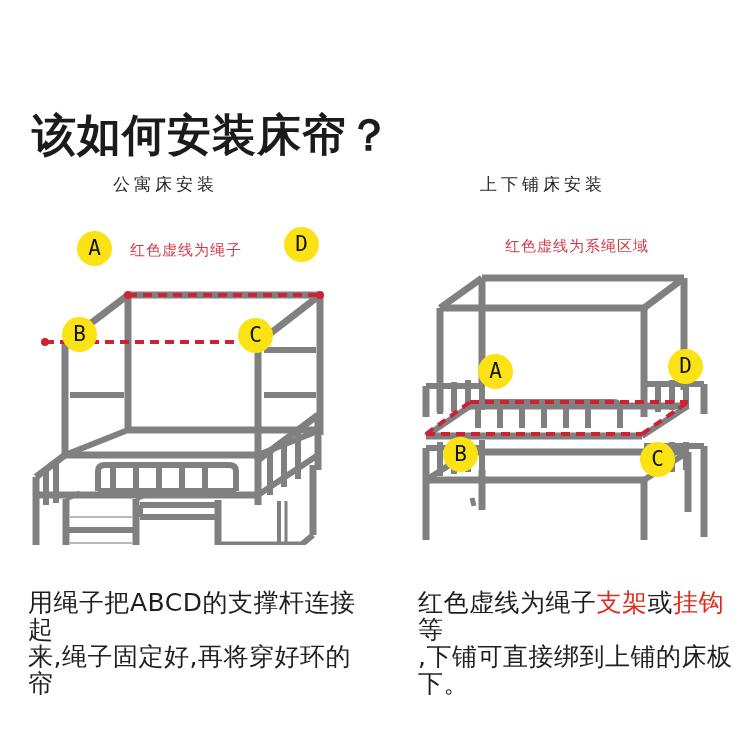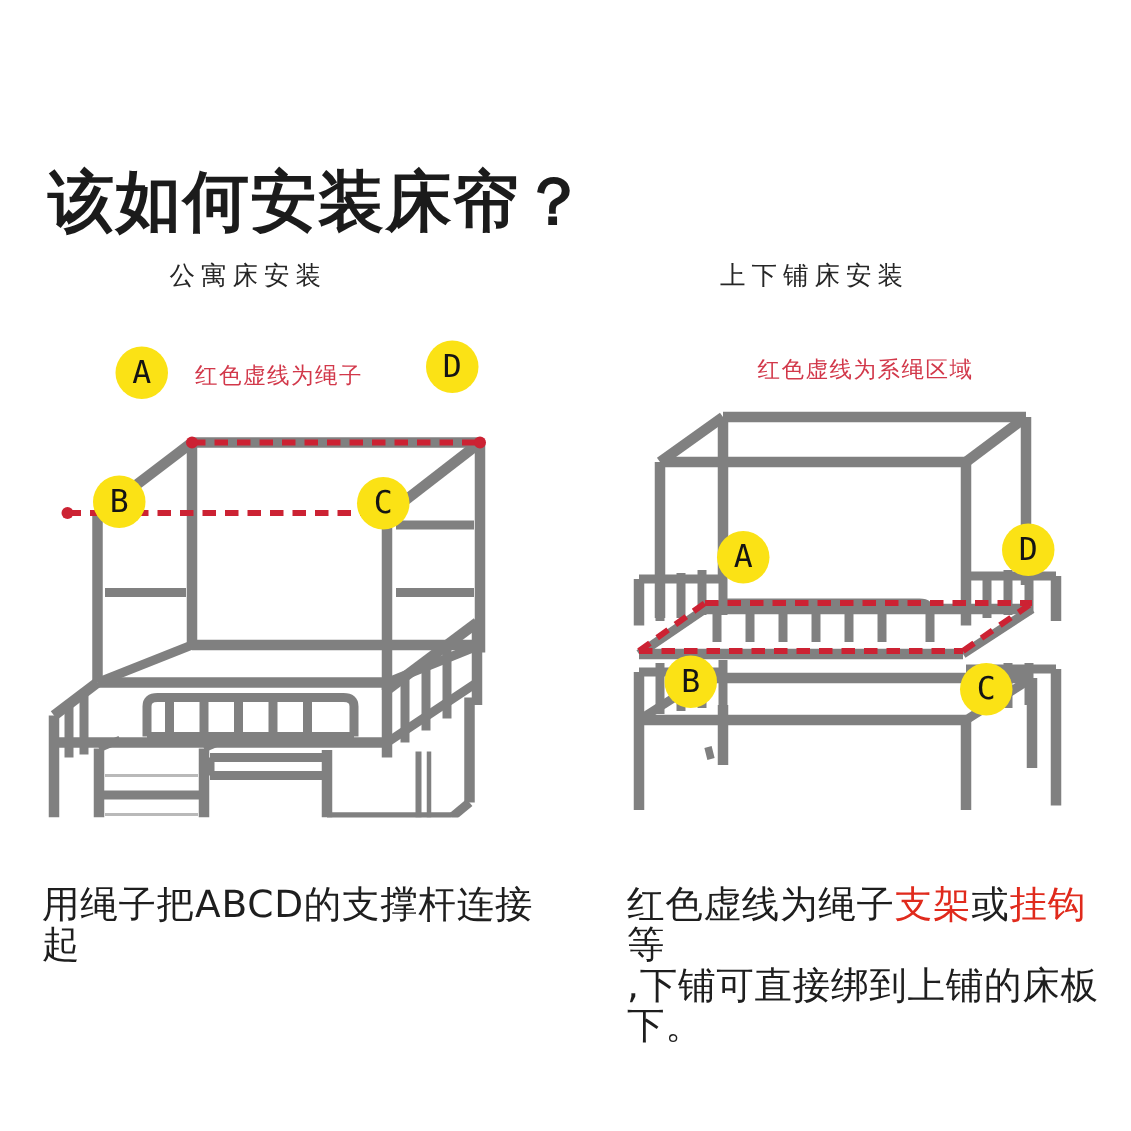--- a/index.html
+++ b/index.html
@@ -311,20 +311,21 @@
   </div>
   <div class="badge r-c">
     <span>C</span>
   </div>
   <div class="badge r-d">
     <span>D</span>
   </div>
 
   <div class="caption left">
     <div>用绳子把ABCD的支撑杆连接起</div>
+    <div>来,绳子固定好,再将穿好环的帘</div>
   </div>
 
   <div class="caption right">
     <div>
       <span>红色虚线为绳子</span><span class="hl">支架</span><span>或</span><span class="hl">挂钩</span><span>等</span>
     </div>
     <div>,下铺可直接绑到上铺的床板下。</div>
   </div>
 
 </div>

